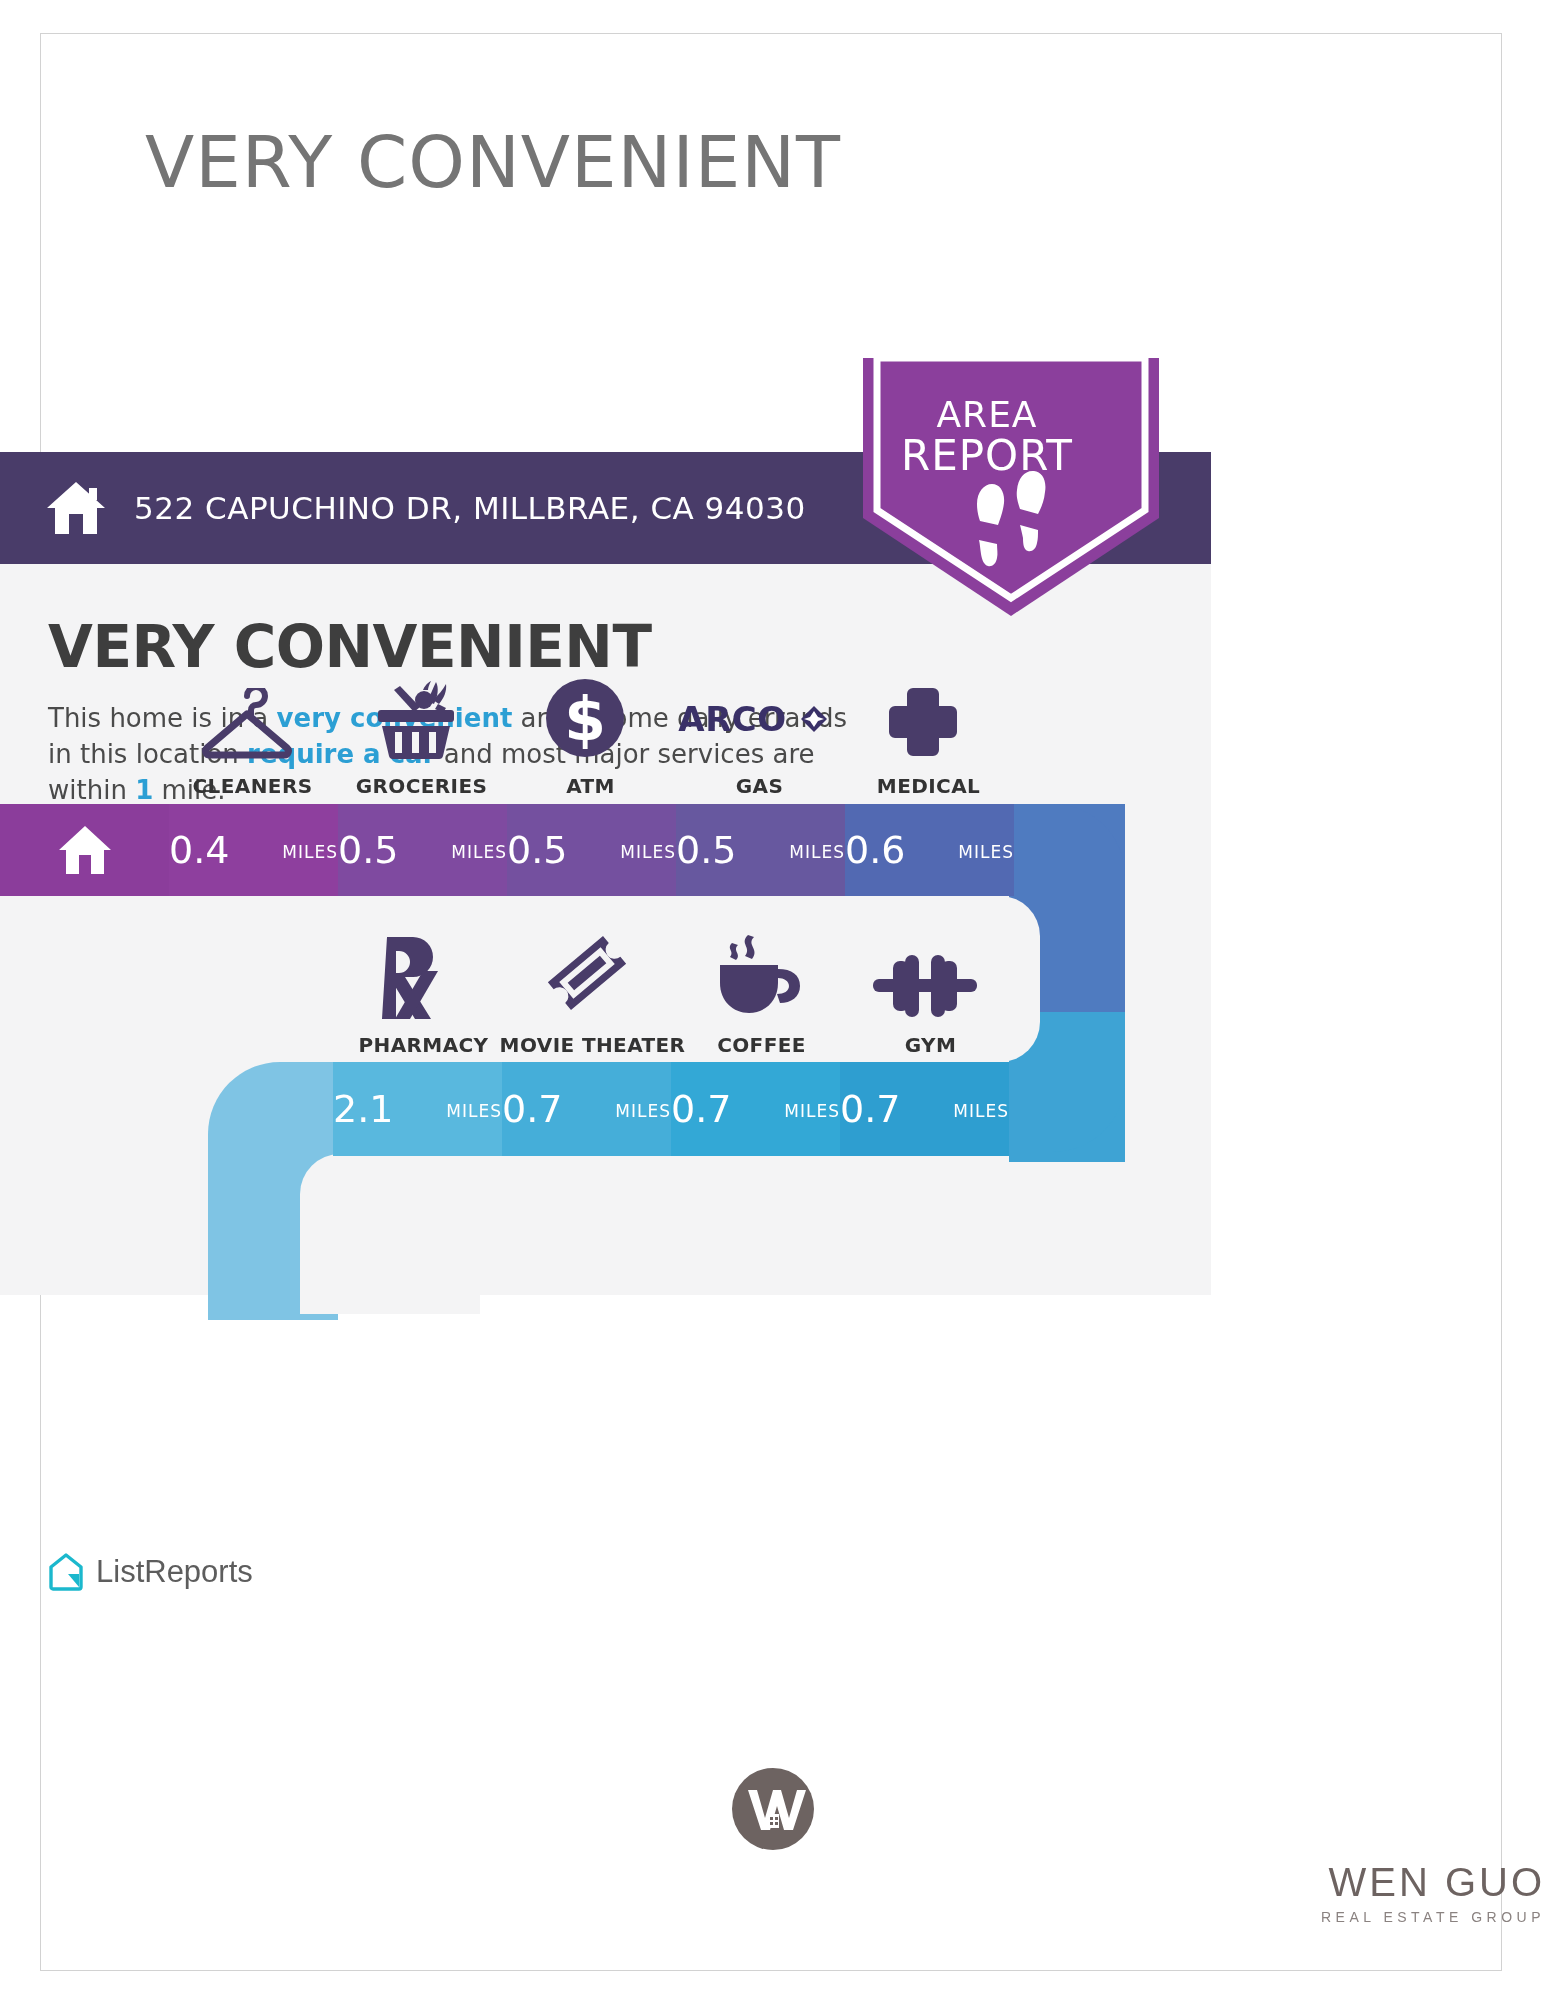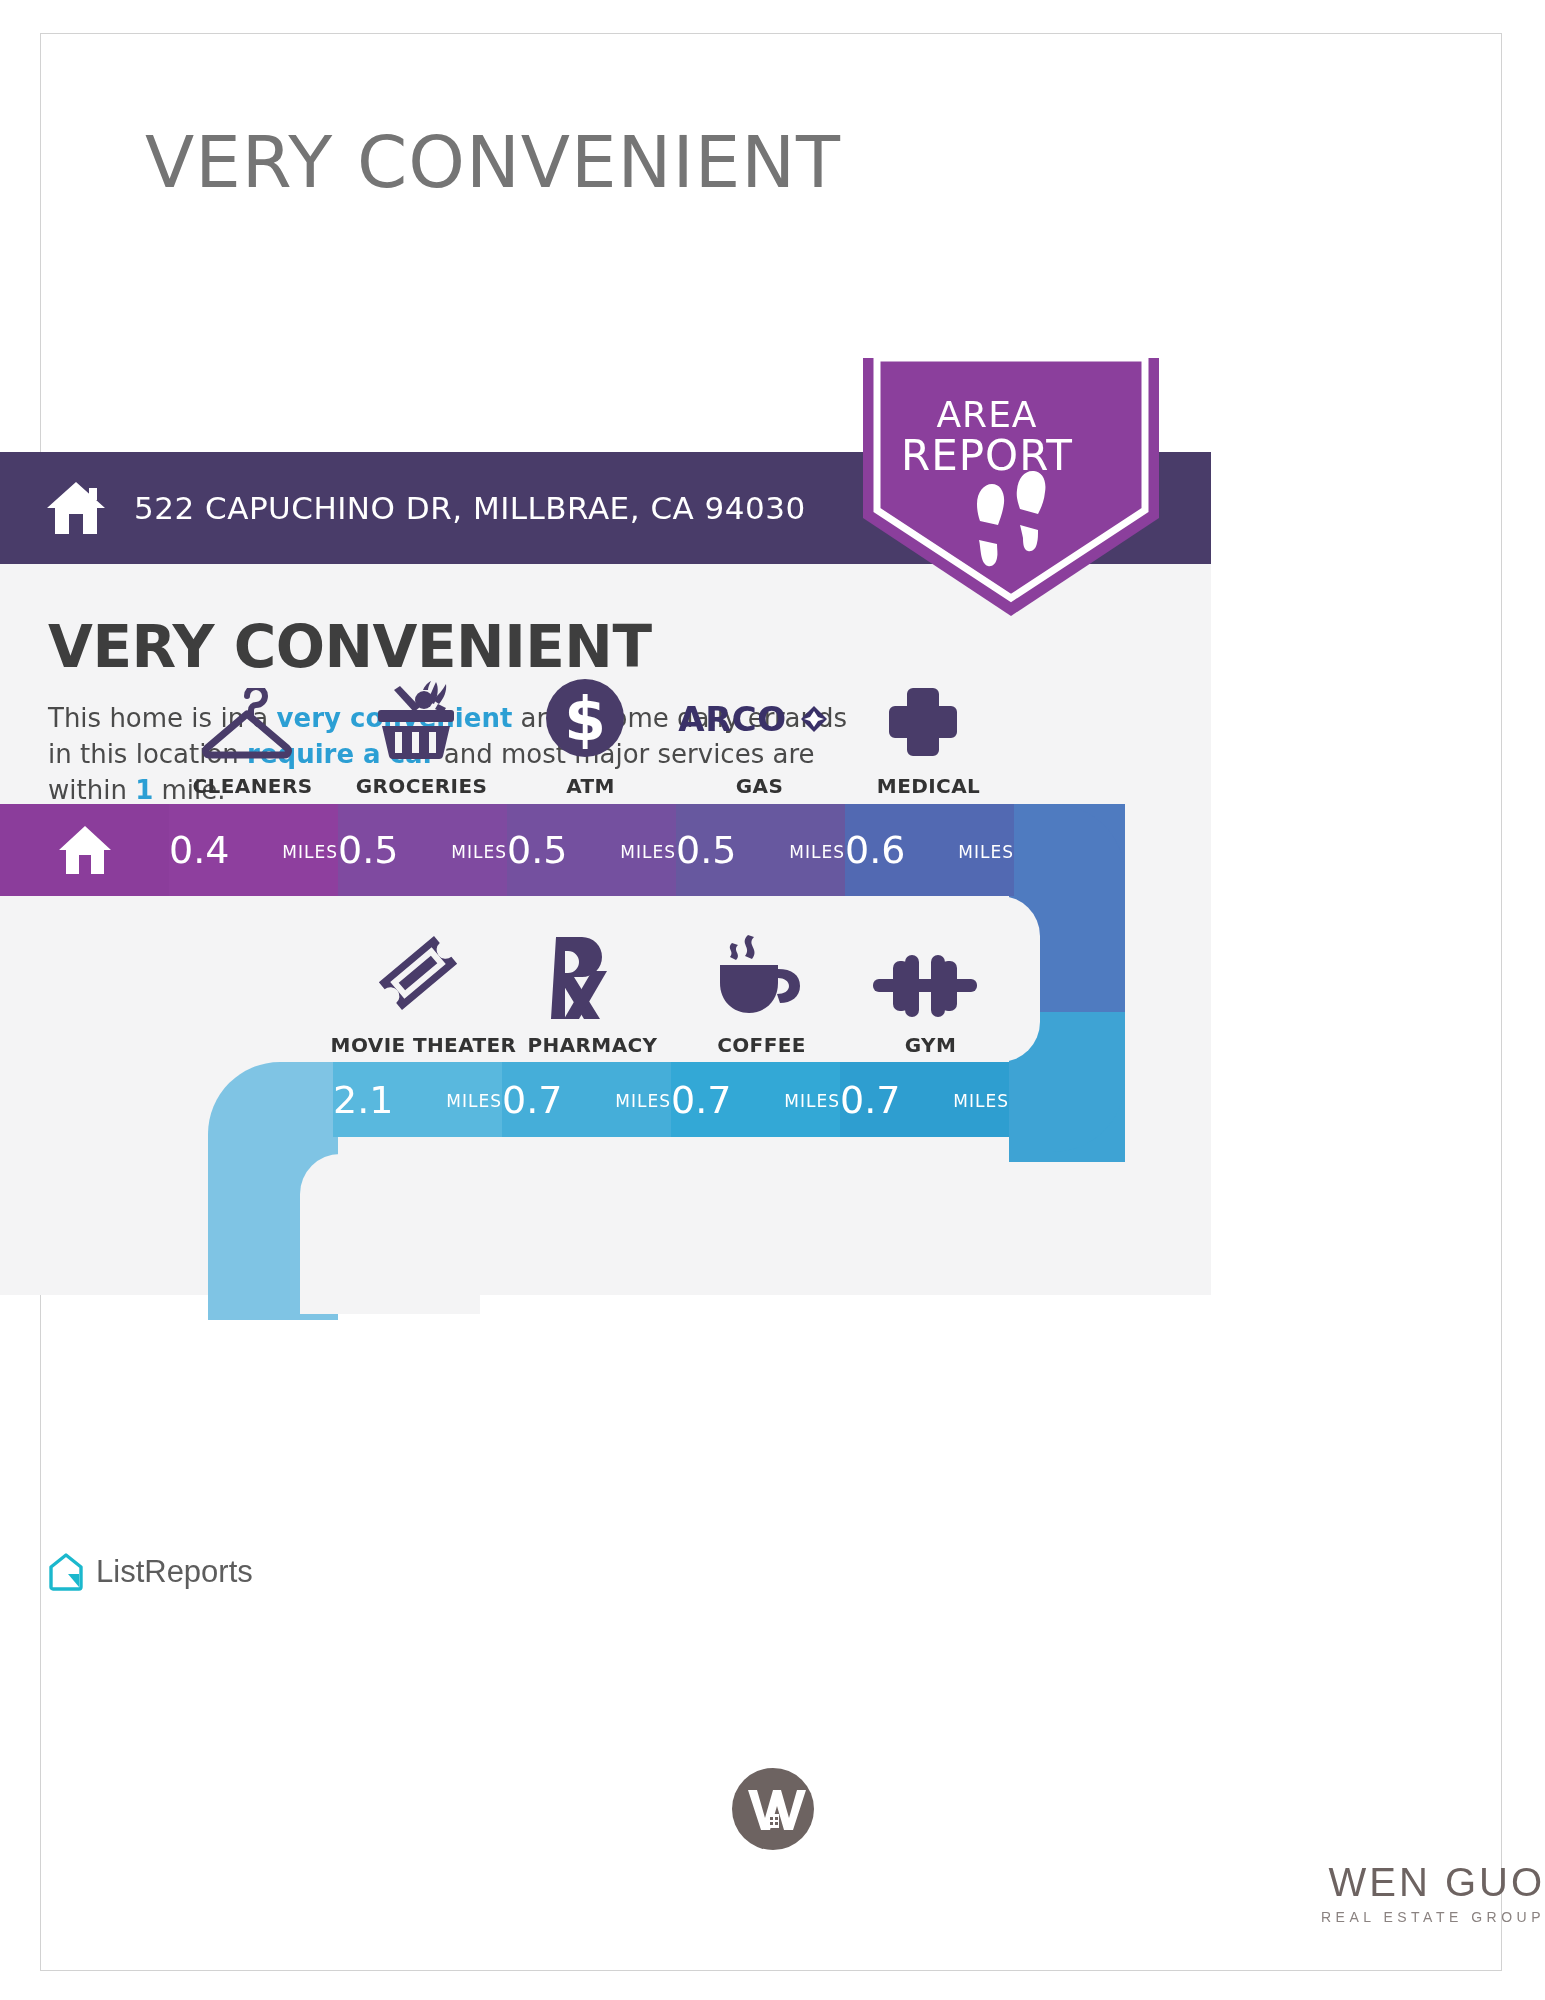--- a/index.html
+++ b/index.html
@@ -368,40 +368,40 @@
     <div class="dist-cell" style="background:#5269b2;">
       <span class="dist-val">0.6</span>
       <span class="dist-unit">MILES</span>
     </div>
   </div>
 
   <div class="icon-row" id="icon-row-2">
 
     <div class="icon-cell">
       <div class="icon-glyph">
+        <svg width="78" height="86" viewBox="0 0 78 86" aria-hidden="true">
+          <g fill="#493c69">
+            <path d="M8 4 h26 a20 20 0 0 1 0 40 h-8 l26 42 h-16 L8 40 h12 a9 9 0 0 0 0 -22 h-3 v68 h-14 z"></path>
+            <path d="M44 38 h15 l-28 48 h-15 z"></path>
+          </g>
+        </svg>
+      </div>
+      <div class="icon-label">PHARMACY</div>
+    </div>
+
+    <div class="icon-cell">
+      <div class="icon-glyph">
         <svg width="92" height="92" viewBox="0 0 92 92" aria-hidden="true">
           <g transform="rotate(-40 46 46)">
             <path d="M10 28 h72 v9 a9 9 0 0 0 0 18 v9 h-72 v-9 a9 9 0 0 0 0 -18 z" fill="#493c69"></path>
             <path d="M22 38 h48 v16 h-48 z" fill="none" stroke="#f4f4f5" stroke-width="6"></path>
           </g>
         </svg>
       </div>
       <div class="icon-label">MOVIE THEATER</div>
-    </div>
-
-    <div class="icon-cell">
-      <div class="icon-glyph">
-        <svg width="78" height="86" viewBox="0 0 78 86" aria-hidden="true">
-          <g fill="#493c69">
-            <path d="M8 4 h26 a20 20 0 0 1 0 40 h-8 l26 42 h-16 L8 40 h12 a9 9 0 0 0 0 -22 h-3 v68 h-14 z"></path>
-            <path d="M44 38 h15 l-28 48 h-15 z"></path>
-          </g>
-        </svg>
-      </div>
-      <div class="icon-label">PHARMACY</div>
     </div>
 
     <div class="icon-cell">
       <div class="icon-glyph">
         <svg width="92" height="86" viewBox="0 0 92 86" aria-hidden="true">
           <g fill="#493c69">
             <path d="M44 4 c-8 8 6 12 -2 22 l-7-3 c7-9 -6-12 3-21z"></path>
             <path d="M28 12 c-6 6 4 9 -2 15 l-6-3 c5-6 -4-8 2-14z"></path>
             <path d="M10 32 h58 v18 c0 18 -13 30 -29 30 c-16 0 -29 -12 -29 -30 z"></path>
             <path d="M68 36 c14 0 22 6 22 17 c0 11 -9 17 -20 17 l-3-9 c7 0 12 -3 12 -8 c0-5 -5-8 -11-8z"></path>
@@ -420,21 +420,21 @@
             <rect x="32" y="2" width="14" height="62" rx="7"></rect>
             <rect x="68" y="8" width="16" height="50" rx="7"></rect>
             <rect x="58" y="2" width="14" height="62" rx="7"></rect>
           </g>
         </svg>
       </div>
       <div class="icon-label">GYM</div>
     </div>
   </div>
 
-  <div class="dist-row" style="left:333px; top:1062px; width:676px; height:75px;">
+  <div class="dist-row" style="left:333px; top:1062px; width:676px; height:94px;">
     <div class="dist-cell" style="background:#59b8de;">
       <span class="dist-val">2.1</span>
       <span class="dist-unit">MILES</span>
     </div>
     <div class="dist-cell" style="background:#45aed9;">
       <span class="dist-val">0.7</span>
       <span class="dist-unit">MILES</span>
     </div>
     <div class="dist-cell" style="background:#33a8d6;">
       <span class="dist-val">0.7</span>

